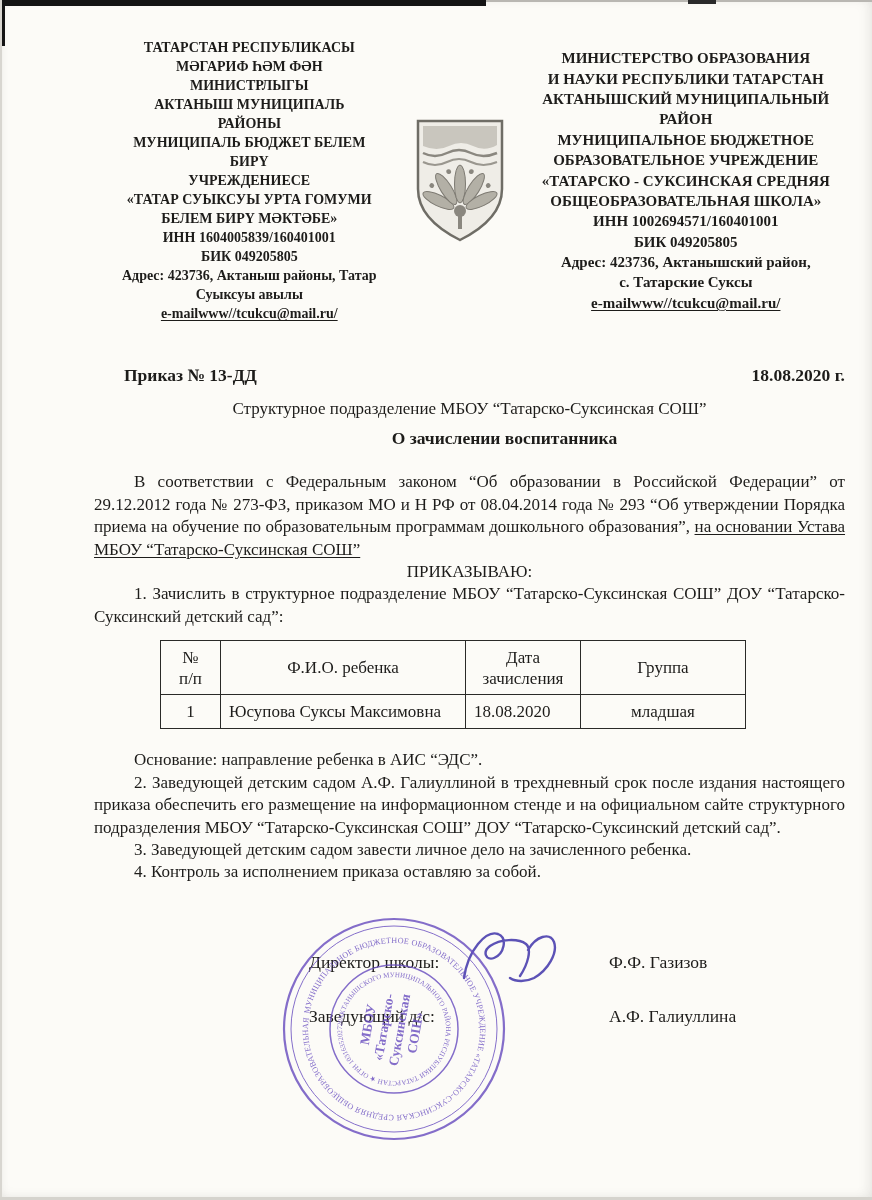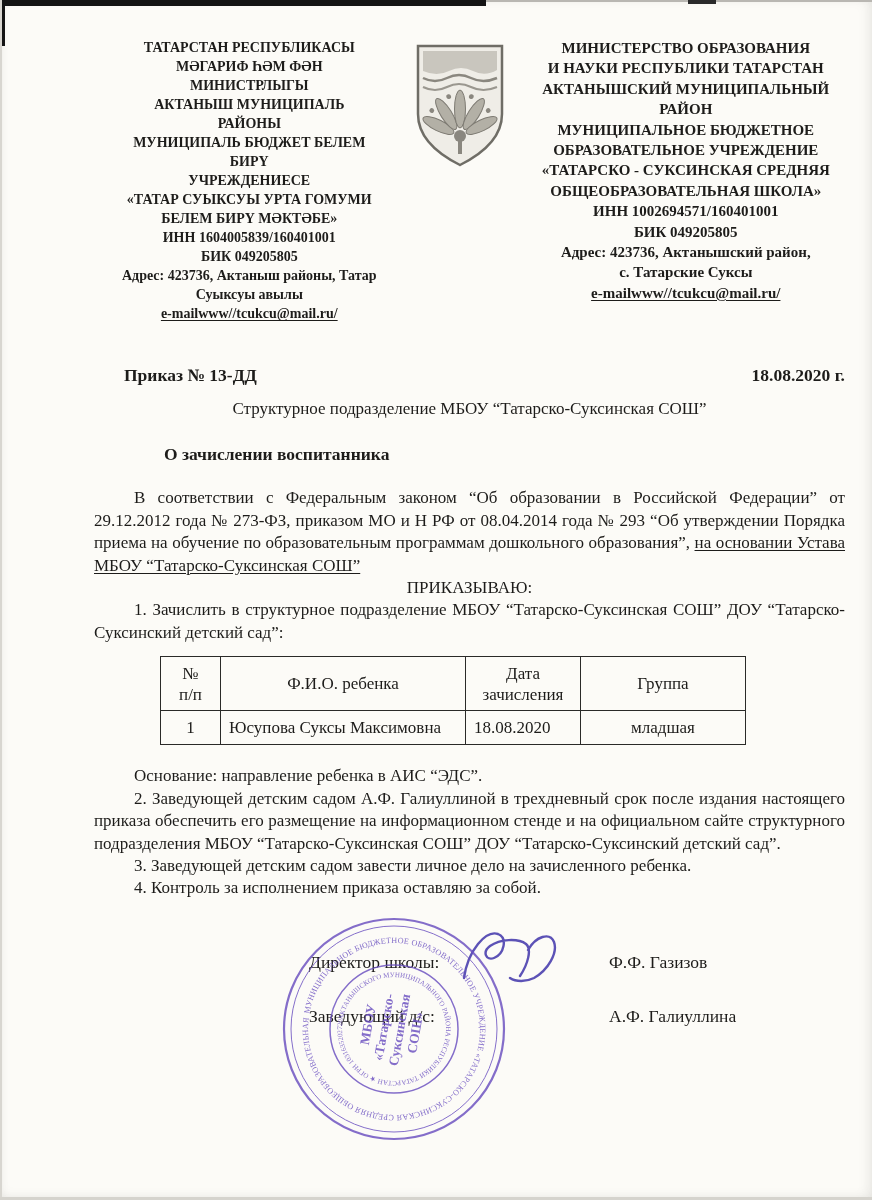--- a/index.html
+++ b/index.html
@@ -15,33 +15,33 @@
 
   
   .scan-top1 { position:absolute; top:0; left:0; width:486px; height:6px; background:#141414; }
   .scan-top2 { position:absolute; top:0; left:486px; width:386px; height:2px; background:#b9b7b2; }
   .scan-top3 { position:absolute; top:0; left:688px; width:28px; height:4px; background:#2a2a2a; }
   .scan-left { position:absolute; top:0; left:0; width:5px; height:46px; background:#141414; }
   .scan-left2 { position:absolute; top:0; left:0; width:2px; height:1200px; background:#d8d6d0; }
   .scan-bottom { position:absolute; bottom:0; left:0; right:0; height:3px; background:#d5d3cd; }
 
   
-  .letterhead { display:flex; align-items:flex-start; }
+  .letterhead { display:flex; align-items:center; }
   .lh-col { text-align:center; font-weight:bold; }
   .lh-left  { width:300px; margin-left:6px; font-size:14px; line-height:1.36; }
   .lh-right { width:320px; margin-left:12px; font-size:15px; line-height:1.36; }
   .lh-text { white-space:pre-line; }
   .lh-email { text-decoration:underline; text-underline-offset:2px; }
   .emblem { width:94px; margin:4px 8px 0 14px; flex:0 0 auto; }
 
   
   .order-line { display:flex; justify-content:space-between; margin-top:42px; padding-left:30px; font-size:17.5px; font-weight:bold;align-items:flex-end; }
 
   .subtitle { margin-top:12px; text-align:center; font-size:17px; line-height:1.28; }
-  .subject  { margin-top:24px; margin-left:70px; font-size:17.5px; font-weight:bold; }
+  .subject  { margin-top:8px; margin-left:70px; font-size:17.5px; font-weight:bold;text-align:center; }
 
   .para { font-size:17px; line-height:1.32; text-align:justify; text-indent:40px; }
   .para.first { margin-top:22px; }
   .underlined { text-decoration:underline; text-underline-offset:2px; }
   .command { text-align:center; font-size:17px; line-height:1.32; }
 
   
   table.enroll { border-collapse:collapse; margin:12px 0 0 66px; font-size:17px; border:1.5px solid #2a2a28; }
   table.enroll th, table.enroll td { border:1px solid #2a2a28; }
   table.enroll th { font-weight:normal; text-align:center; vertical-align:middle; white-space:pre-line; line-height:1.25; height:54px; padding:4px; }

